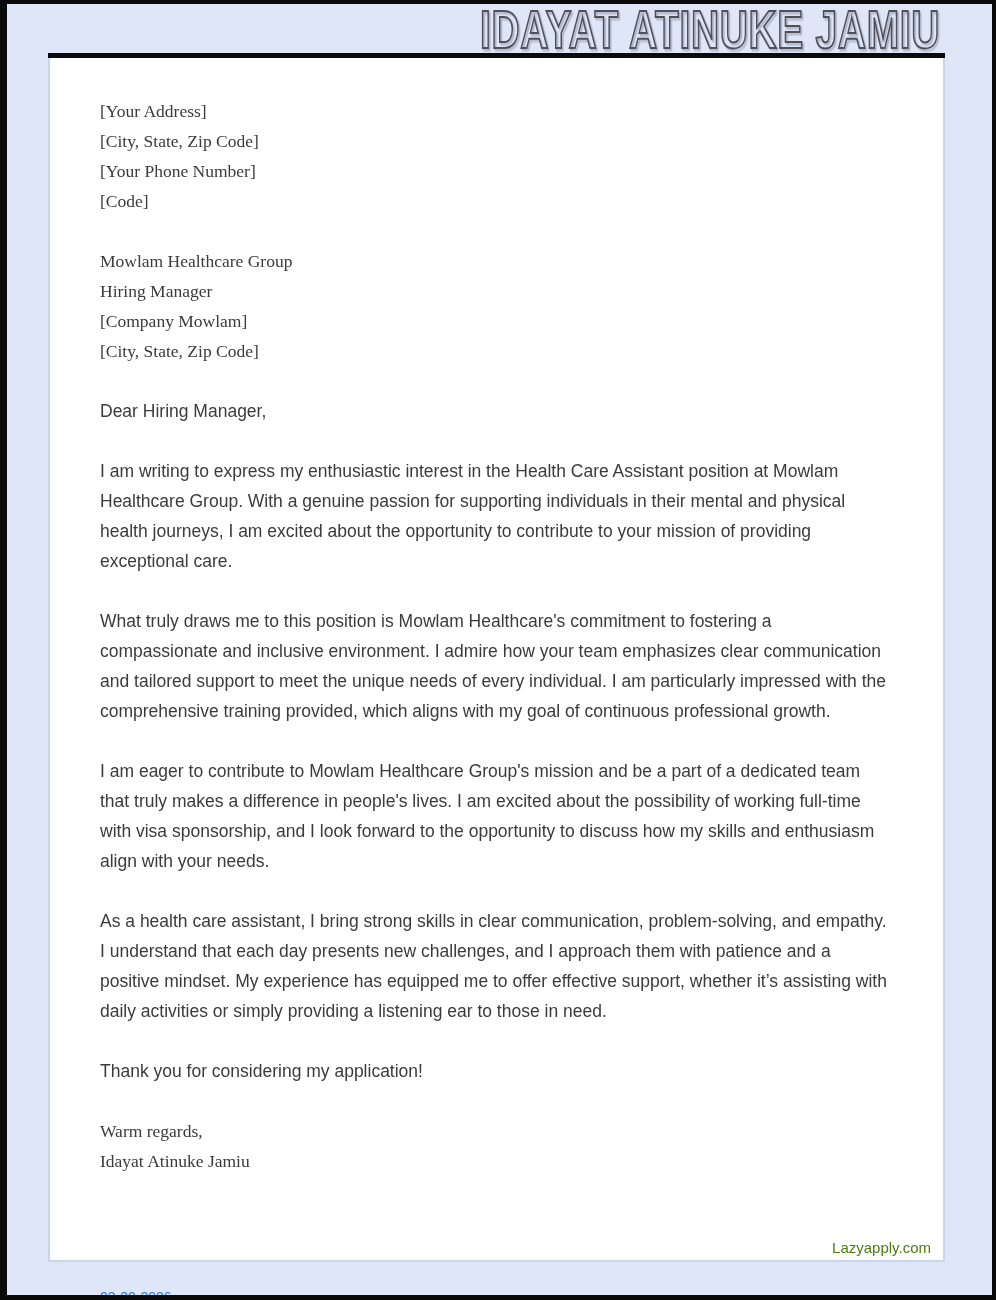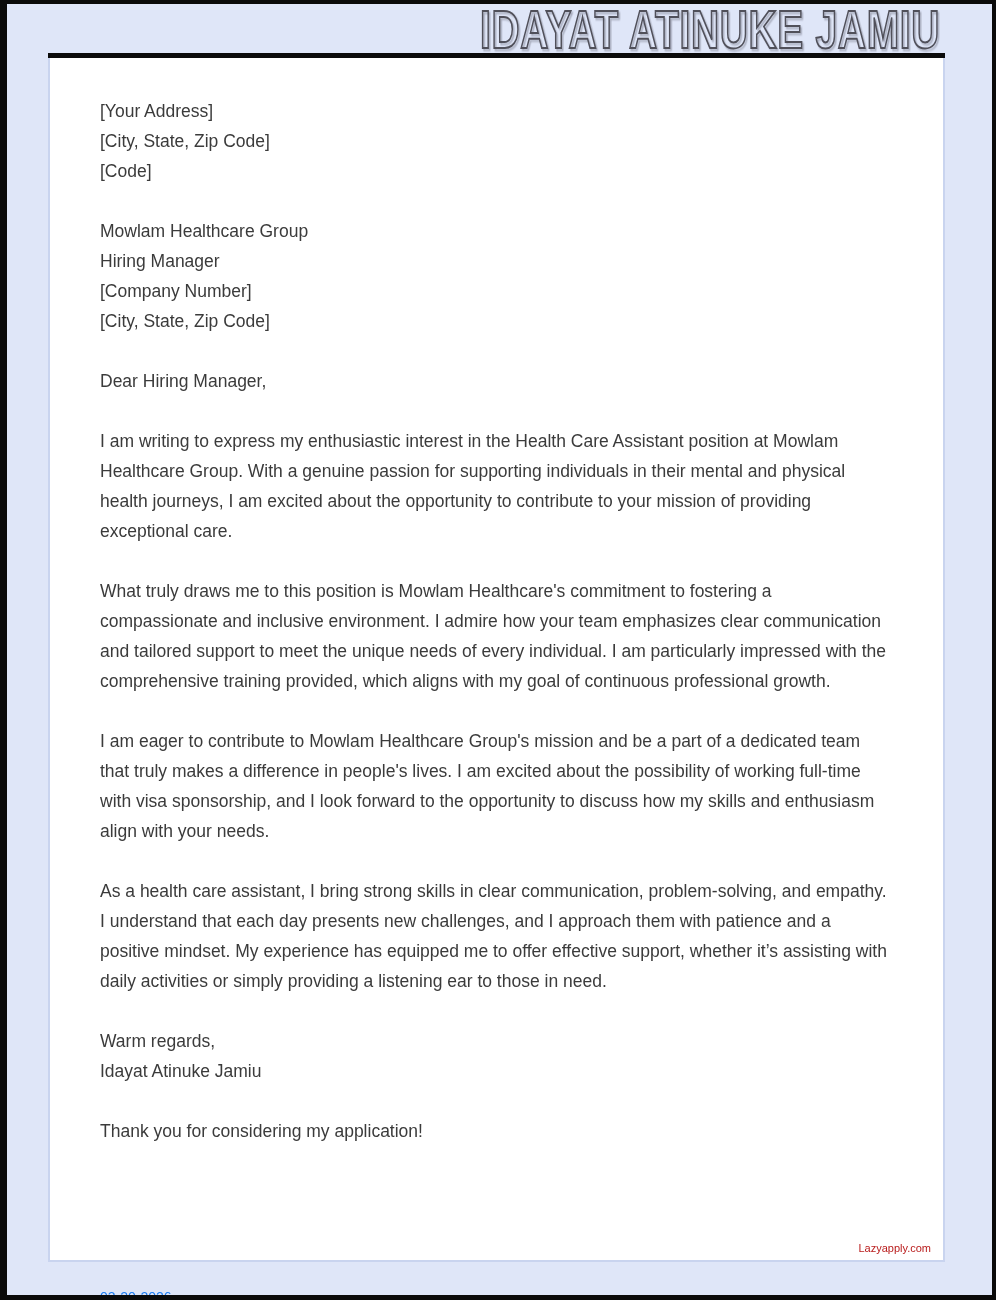--- a/index.html
+++ b/index.html
@@ -55,27 +55,27 @@
     border-bottom: 2px solid #c9d4ef;
   }
   .doc-inner {
     padding: 38px 52px 0 50px;
     color: #3b3b3b;
     font-size: 17.5px;
     line-height: 30px;
   }
   .block { margin: 0 0 30px 0; }
   .block:last-child { margin-bottom: 0; }
-  .line { display: block; }
+  .line { display: block; font-family: Liberation Serif, serif; }
   .brand {
     position: absolute;
     right: 12px; bottom: 3px;
-    font-size: 11px;
+    font-size: 15px;
     line-height: 18px;
-    color: #b91c1c;
+    color: #4d7c0f;
   }
   .date-link {
     position: absolute;
     left: 100px; top: 1273px;
     font-size: 14px;
     line-height: 24px;
     color: #1b7cf2;
     text-decoration: underline;
     cursor: pointer;
     z-index: 4;
@@ -97,43 +97,44 @@
 <div class="header-title">IDAYAT ATINUKE JAMIU</div>
 
 <div class="header-rule"></div>
 
 <div class="doc">
   <div class="doc-inner">
 
     <div class="block">
       <span class="line">[Your Address]</span>
       <span class="line">[City, State, Zip Code]</span>
+      <span class="line">[Your Phone Number]</span>
       <span class="line">[Code]</span>
     </div>
 
     <div class="block">
       <span class="line">Mowlam Healthcare Group</span>
       <span class="line">Hiring Manager</span>
-      <span class="line">[Company Number]</span>
+      <span class="line">[Company Mowlam]</span>
       <span class="line">[City, State, Zip Code]</span>
     </div>
 
     <div class="block">Dear Hiring Manager,</div>
 
     <p class="block">I am writing to express my enthusiastic interest in the Health Care Assistant position at Mowlam Healthcare Group. With a genuine passion for supporting individuals in their mental and physical health journeys, I am excited about the opportunity to contribute to your mission of providing exceptional care.</p>
     <p class="block">What truly draws me to this position is Mowlam Healthcare's commitment to fostering a compassionate and inclusive environment. I admire how your team emphasizes clear communication and tailored support to meet the unique needs of every individual. I am particularly impressed with the comprehensive training provided, which aligns with my goal of continuous professional growth.</p>
     <p class="block">I am eager to contribute to Mowlam Healthcare Group's mission and be a part of a dedicated team that truly makes a difference in people's lives. I am excited about the possibility of working full-time with visa sponsorship, and I look forward to the opportunity to discuss how my skills and enthusiasm align with your needs.</p>
     <p class="block">As a health care assistant, I bring strong skills in clear communication, problem-solving, and empathy. I understand that each day presents new challenges, and I approach them with patience and a positive mindset. My experience has equipped me to offer effective support, whether it’s assisting with daily activities or simply providing a listening ear to those in need.</p>
 
+    <div class="block">Thank you for considering my application!</div>
+
     <div class="block">
       <span class="line">Warm regards,</span>
       <span class="line">Idayat Atinuke Jamiu</span>
     </div>
-
-    <div class="block">Thank you for considering my application!</div>
 
   </div>
 
   <div class="brand">Lazyapply.com</div>
 </div>
 
 <a class="date-link">03-20-2026</a>
 
 <div class="bottom-bar"></div>
 

